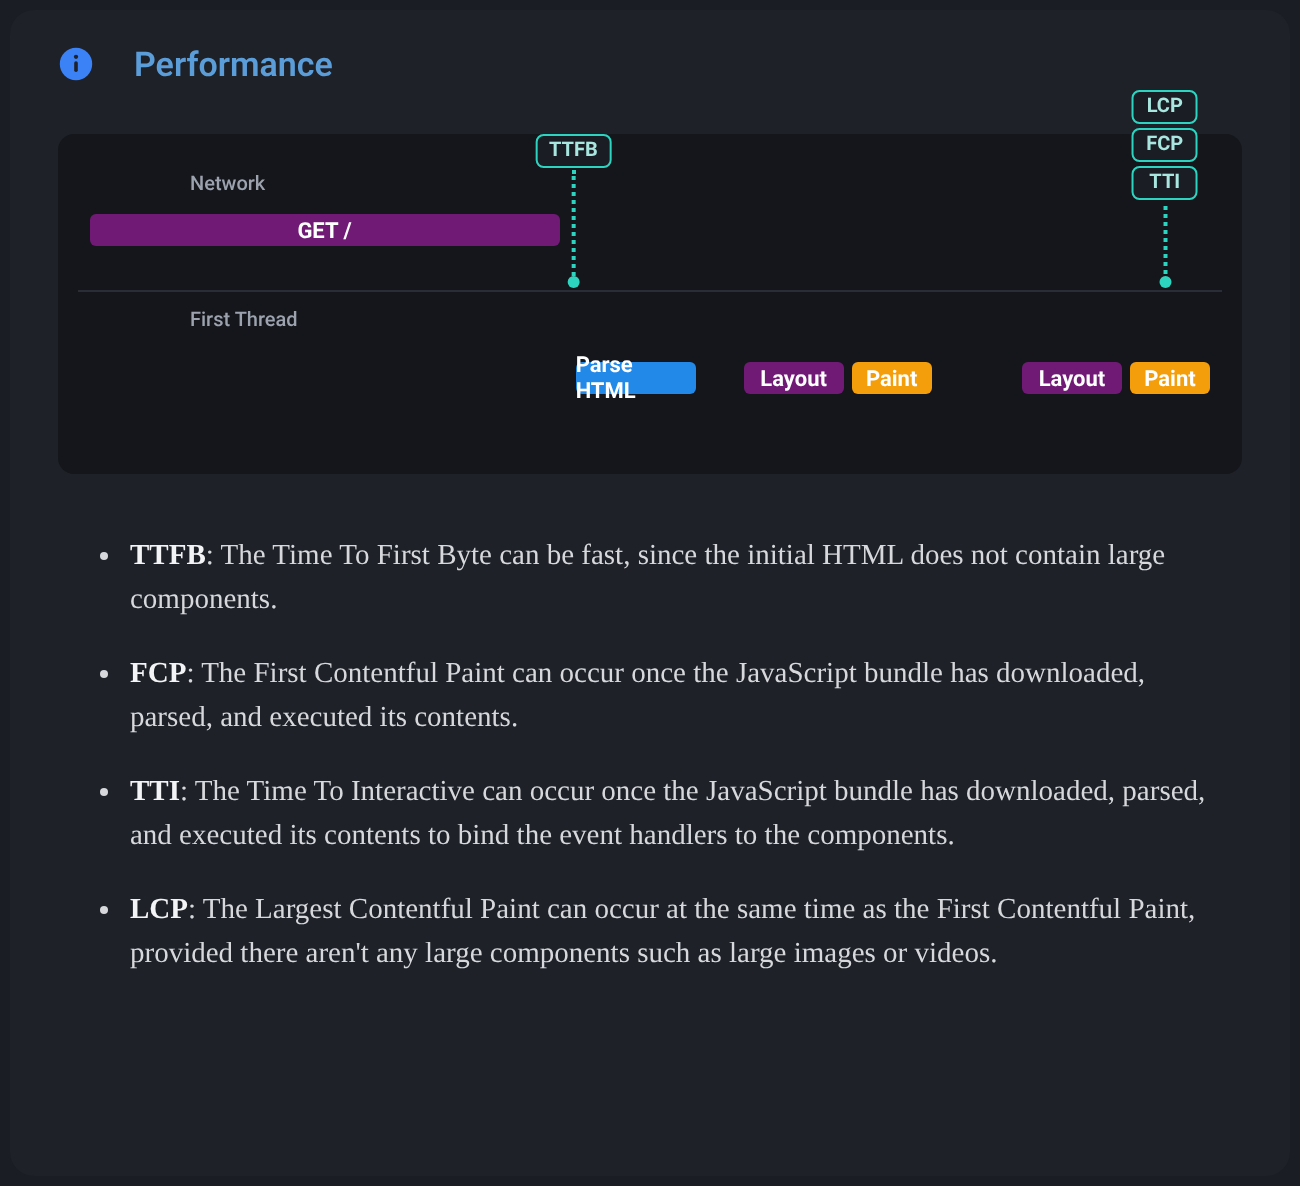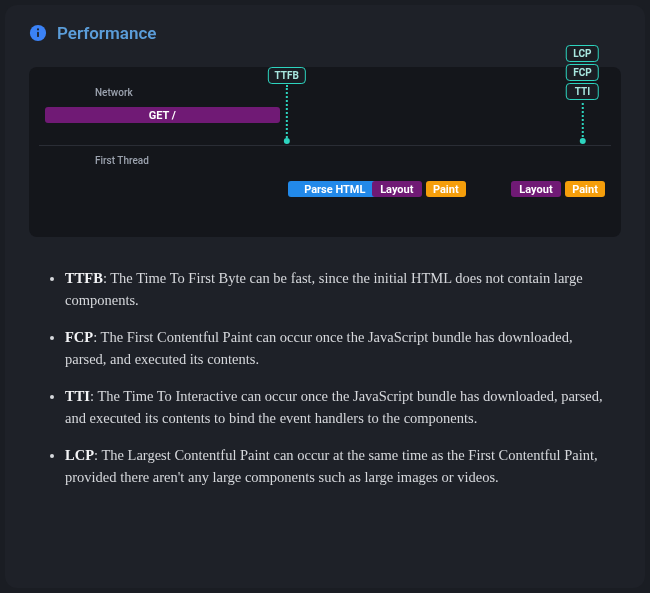--- a/index.html
+++ b/index.html
@@ -14,22 +14,21 @@
 .card {
   background: #1e2128;
   border-radius: 12px;
   width: 640px;
   height: 583px;
   margin: 5px;
   padding: 18px 24px 20px 24px;
 }
 .header {
   display: flex;
-  align-items: center;
-  gap: 10px;
+  gap: 20px;
   margin-bottom: 24px;
 }
 .header .icon {
   width: 18px; height: 18px;
   color: #3b82f6;
   display: inline-flex;
 }
 .header h2 {
   color: #5b9dd9;
   font-size: 17px;
@@ -157,21 +156,21 @@
         <div class="dot" style="top:96px;"></div>
       </div>
 
       <div class="row-label" style="top:14px;">Network</div>
       <div class="bar pink" style="left:6px; top:34px; width:41%;">GET /</div>
 
       <div class="divider" style="top:72px;"></div>
 
       <div class="row-label" style="top:82px;">First Thread</div>
 
-      <div class="bar blue" style="left:43.5%; top:108px; width:94px;">Parse HTML</div>
+      <div class="bar blue" style="left:43.5%; top:108px; width:60px;">Parse HTML</div>
       <div class="bar pink" style="left:calc(43.5% + 84px); top:108px; width:50px;">Layout</div>
       <div class="bar orange" style="left:calc(43.5% + 138px); top:108px; width:40px;">Paint</div>
 
       <div class="bar pink" style="right:50px; top:108px; width:50px;">Layout</div>
       <div class="bar orange" style="right:6px; top:108px; width:40px;">Paint</div>
 
     </div>
   </div>
 
   <ul class="metrics">

